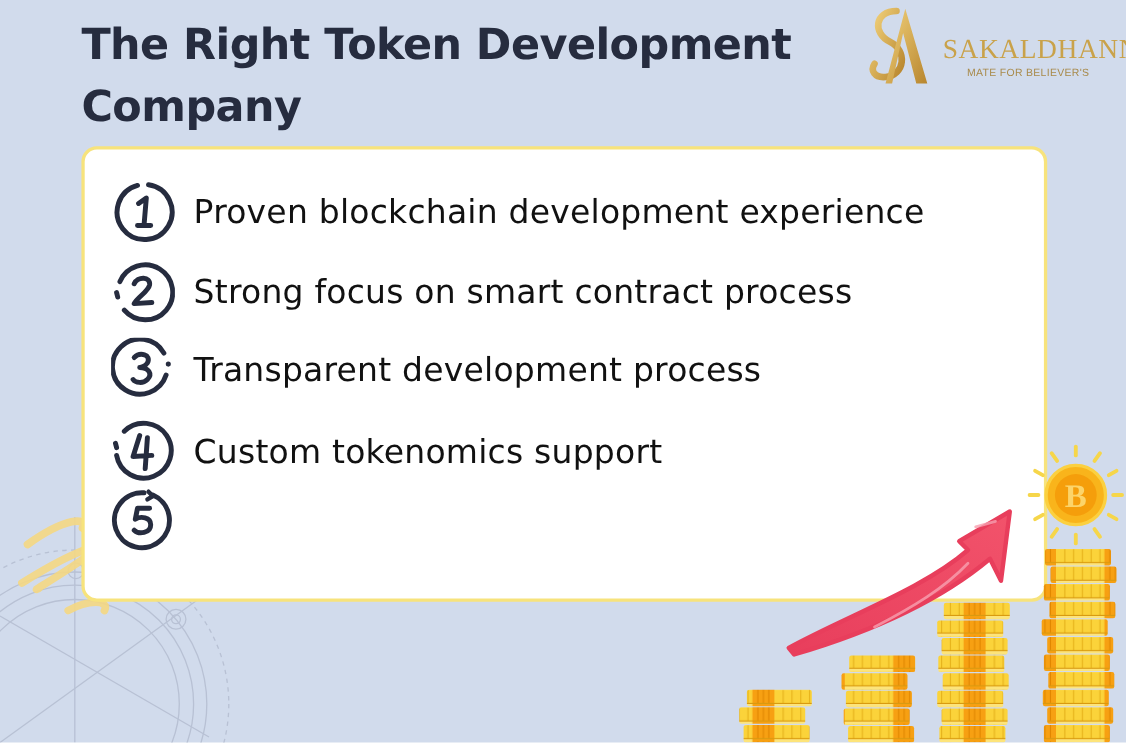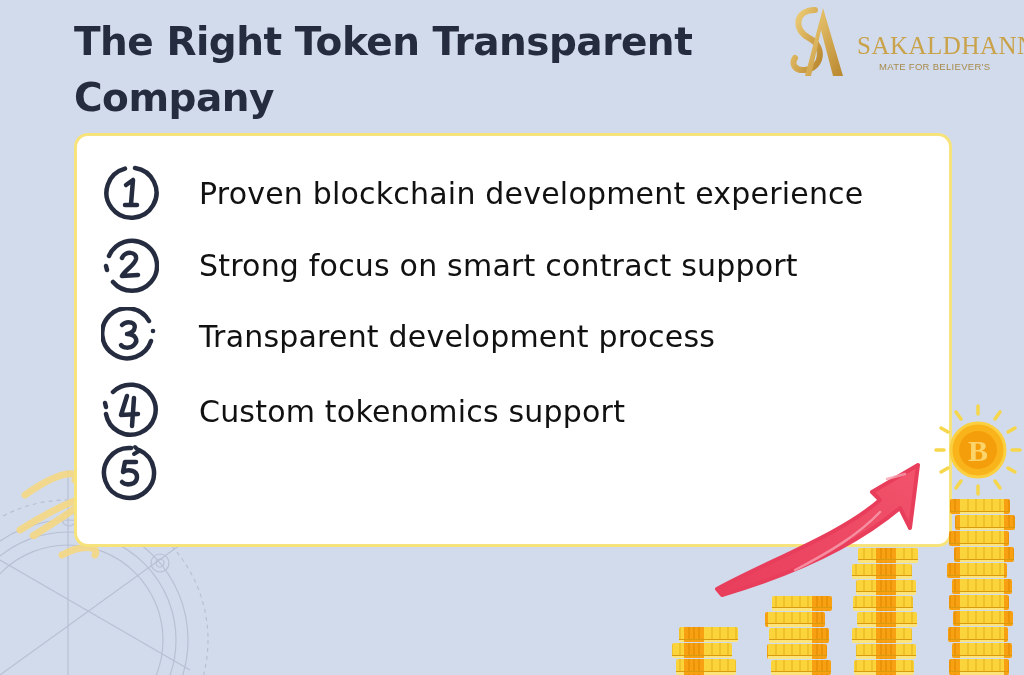--- a/index.html
+++ b/index.html
@@ -23,21 +23,21 @@
   }
   .logo-tag {
     position: absolute; left: 94px; top: 57px;
     font-family: Liberation Sans, sans-serif; font-size: 9.5px; color: #a88a4a; letter-spacing: 0.3px;
   }
   .card {
     position: absolute; left: 74px; top: 133px; width: 878px; height: 414px;
     background: #ffffff; border: 3px solid #f7e37c; border-radius: 14px;
     box-sizing: border-box;
   }
-  .item { position: absolute; left: 24px; height: 60px; display: flex; align-items: center; gap: 23px; }
+  .item { position: absolute; left: 24px; height: 60px; display: flex; align-items: center; }
   .num-icon { width: 58px; height: 58px; flex: 0 0 58px; }
   .item-text {
     margin-left: 17px; font-family: "DejaVu Sans", sans-serif; font-size: 30px;
     color: #111111; white-space: nowrap; letter-spacing: 0.2px;
   }
   .art { position: absolute; left: 0; top: 0; width: 1024px; height: 675px; pointer-events: none; }
 </style>
 </head>
 <body>
 
@@ -54,21 +54,21 @@
     <circle cx="160" cy="563" r="4"></circle>
     <circle cx="69" cy="519" r="7"></circle>
   </g>
   <g fill="none" stroke="#f5d883" stroke-width="7" stroke-linecap="round" opacity="0.9">
     <path d="M25 495 C 60 470, 80 470, 75 480"></path>
     <path d="M20 530 C 60 505, 95 490, 80 505 C 60 520, 25 540, 35 535"></path>
     <path d="M62 555 C 80 545, 100 545, 95 555"></path>
   </g>
 </svg>
 
-<h1 class="title">The Right Token Transparent Company</h1>
+<h1 class="title">The Right Token Development Company</h1>
 
 <div class="logo">
   <svg class="logo-mark" width="70" height="78" viewBox="0 0 70 78">
     <defs>
       <linearGradient id="gold" x1="0" y1="0" x2="1" y2="1">
         <stop offset="0" stop-color="#f2d27c"></stop>
         <stop offset="1" stop-color="#b8862e"></stop>
       </linearGradient>
     </defs>
     <path d="M30 6 C 10 6, 8 26, 24 34 C 40 42, 38 64, 20 66 C 10 67, 6 60, 10 54" fill="none" stroke="url(#gold)" stroke-width="6" stroke-linecap="round"></path>
@@ -85,21 +85,21 @@
       <path d="M25 21 L 32 16 L 30 40 M 24 41 L 36 41" fill="none" stroke="#262c3f" stroke-width="4.5" stroke-linecap="round" stroke-linejoin="round"></path>
     </svg>
     <span class="item-text">Proven blockchain development experience</span>
   </div>
   <div class="item" style="top:99px">
     <svg class="num-icon" viewBox="0 0 58 58">
       <path d="M8 20 A 25 25 0 1 1 12 46" fill="none" stroke="#262c3f" stroke-width="4.5" stroke-linecap="round"></path>
       <path d="M5 30 L 6 34" fill="none" stroke="#262c3f" stroke-width="4.5" stroke-linecap="round"></path>
       <path d="M21 22 C 24 15, 36 15, 35 23 C 34 29, 24 34, 21 40 L 37 39" fill="none" stroke="#262c3f" stroke-width="4.5" stroke-linecap="round" stroke-linejoin="round"></path>
     </svg>
-    <span class="item-text">Strong focus on smart contract support</span>
+    <span class="item-text">Strong focus on smart contract process</span>
   </div>
   <div class="item" style="top:245px">
     <svg class="num-icon" viewBox="0 0 58 58">
       <path d="M12 10 A 25 25 0 1 1 5 32" fill="none" stroke="#262c3f" stroke-width="4.5" stroke-linecap="round"></path>
       <path d="M4 21 L 5 25" fill="none" stroke="#262c3f" stroke-width="4.5" stroke-linecap="round"></path>
       <path d="M26 14 L 20 33 L 37 32 M 33 16 L 31 44" fill="none" stroke="#262c3f" stroke-width="4.5" stroke-linecap="round" stroke-linejoin="round"></path>
     </svg>
     <span class="item-text">Custom tokenomics support</span>
   </div>
   <div class="item" style="top:170px">

